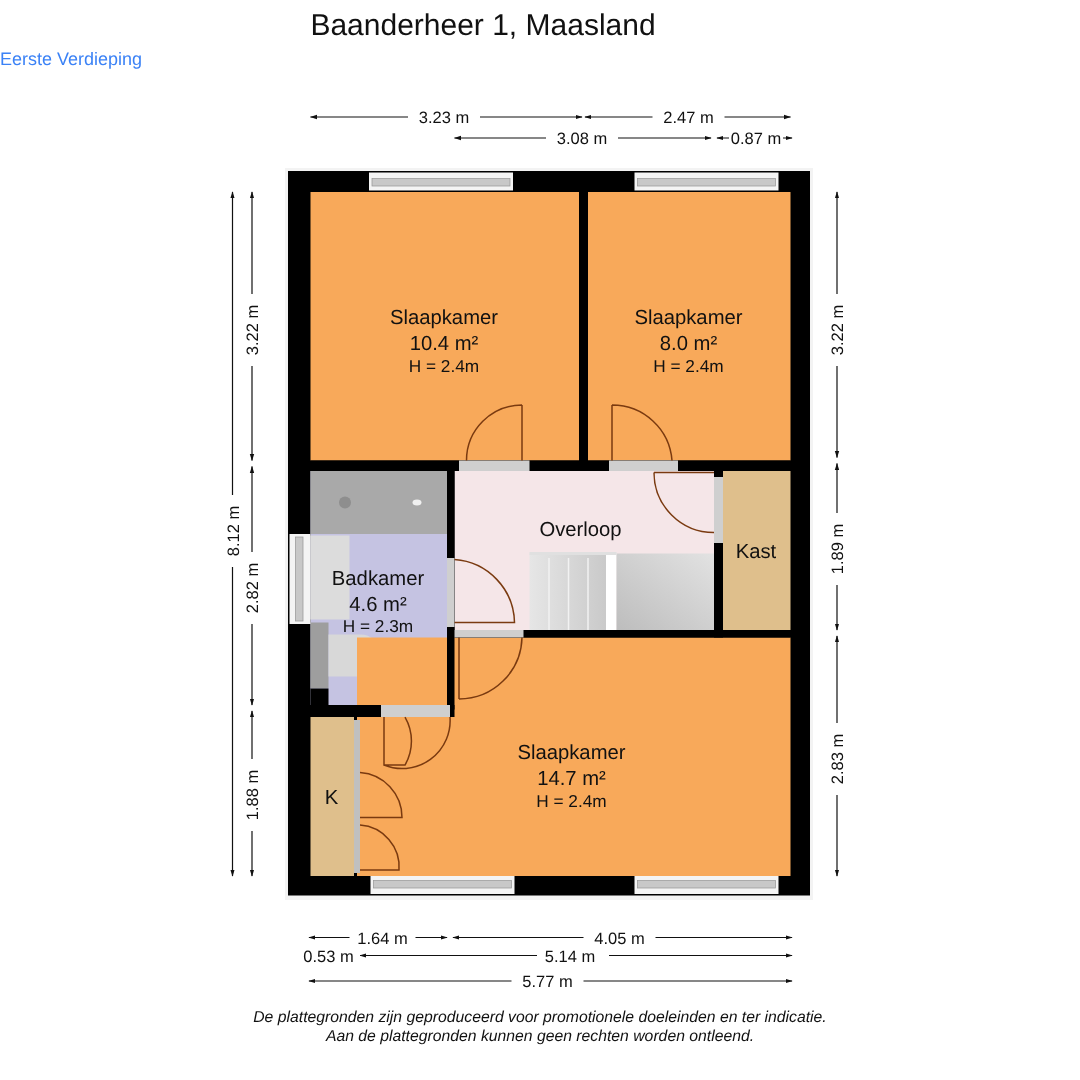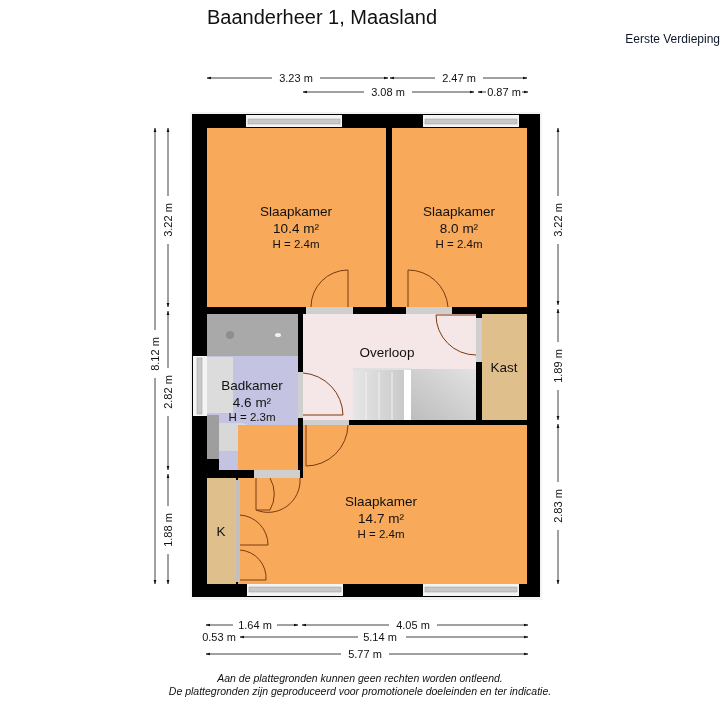--- a/index.html
+++ b/index.html
@@ -1,18 +1,18 @@
 <!DOCTYPE html>
 <html><head>
 <meta charset="utf-8">
 <style>
   html, body { margin: 0; padding: 0; background: #ffffff; }
   body { width: 720px; height: 720px; position: relative; overflow: hidden; font-family: "Liberation Sans", sans-serif; color: #111; }
   .title { position: absolute; left: 0; width: 644px; top: 6px; text-align: center; font-size: 20px; color: #111; }
-  .subtitle { position: absolute; left: 0; width: 720px; top: 32px; text-align: right; font-size: 12px; color: #0f172a; }
+  .subtitle { position: absolute; left: 0; width: 720px; top: 32px; text-align: left; font-size: 12px; color: #3b82f6; }
   .plan { position: absolute; left: 0; top: 0; }
   .footer { position: absolute; left: 0; width: 720px; top: 672px; text-align: center; font-size: 10.5px; font-style: italic; color: #111; line-height: 13px; }
   .footer div { white-space: nowrap; }
   svg text { font-family: "Liberation Sans", sans-serif; }
 </style>
 </head>
 <body>
 
 <div class="title">Baanderheer 1, Maasland</div>
 <div class="subtitle">Eerste Verdieping</div>
@@ -205,15 +205,15 @@
     <rect x="551" y="196" width="14" height="48" fill="#fff"></rect>
     <text transform="translate(562,220) rotate(-90)">3.22 m</text>
     <rect x="551" y="342" width="14" height="48" fill="#fff"></rect>
     <text transform="translate(562,366) rotate(-90)">1.89 m</text>
     <rect x="551" y="482" width="14" height="48" fill="#fff"></rect>
     <text transform="translate(562,506) rotate(-90)">2.83 m</text>
   </g>
 </svg>
 
 <div class="footer">
+  <div>De plattegronden zijn geproduceerd voor promotionele doeleinden en ter indicatie.</div>
   <div>Aan de plattegronden kunnen geen rechten worden ontleend.</div>
-  <div>De plattegronden zijn geproduceerd voor promotionele doeleinden en ter indicatie.</div>
 </div>
 
 </body></html>

